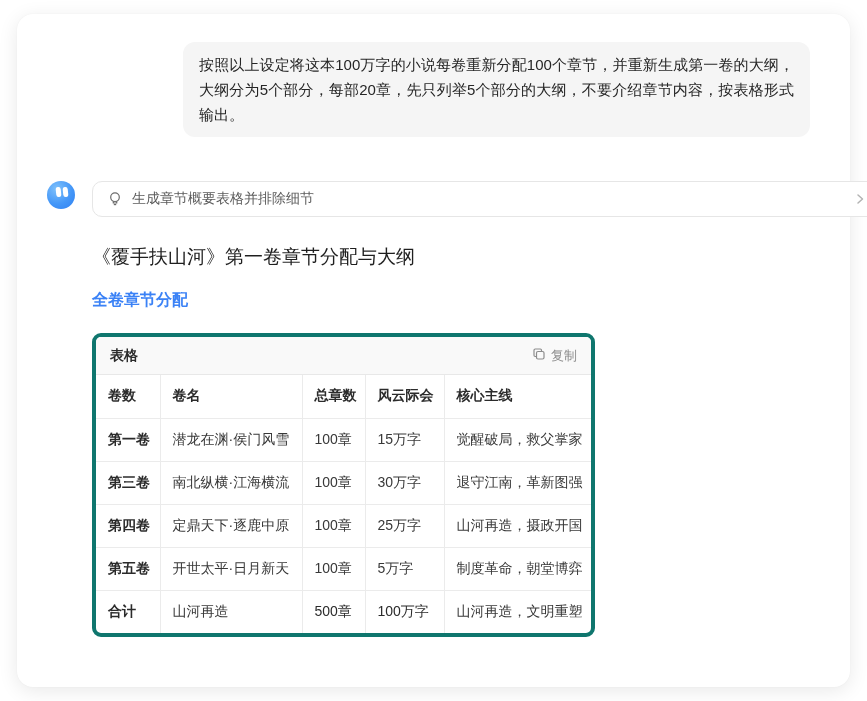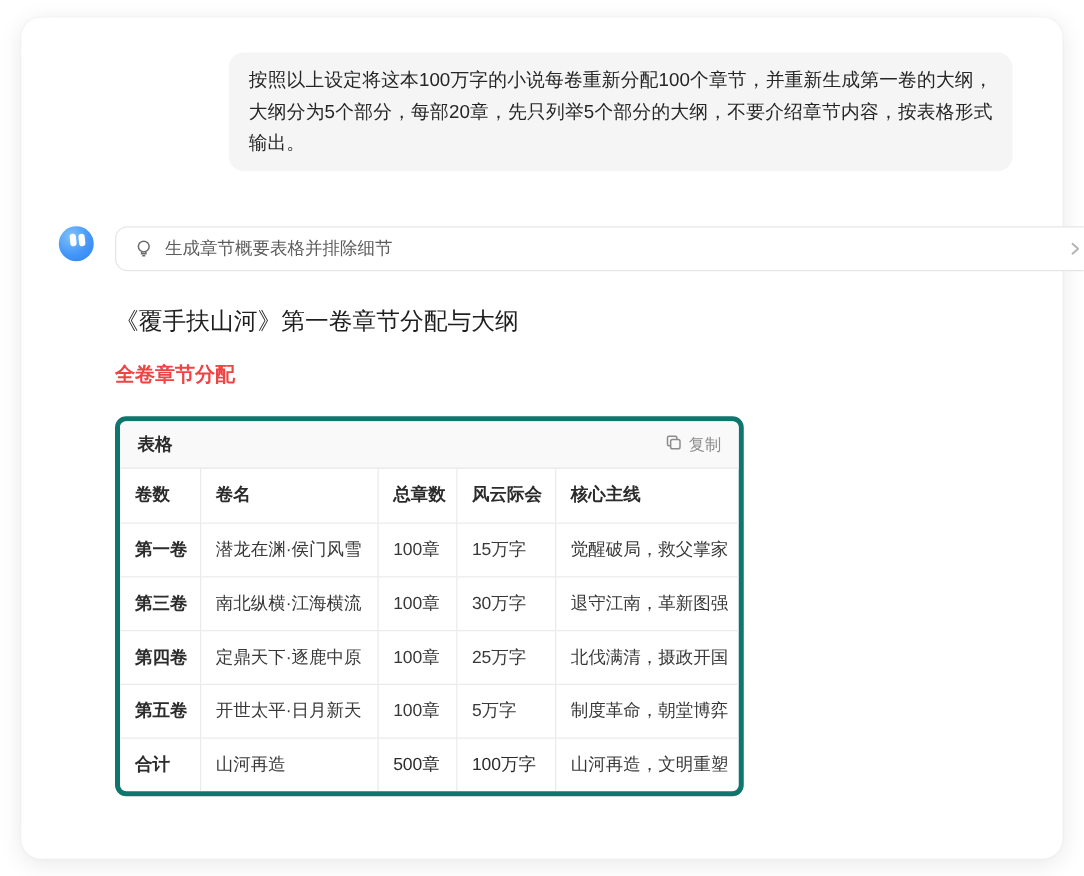--- a/index.html
+++ b/index.html
@@ -69,21 +69,21 @@
     left: 75px; top: 230px;
     font-size: 19px;
     font-weight: 400;
     color: #1f1f1f;
   }
   .md-subtitle {
     position: absolute;
     left: 75px; top: 276px;
     font-size: 16px;
     font-weight: 700;
-    color: #ef4444;
+    color: #3b82f6;
   }
   
   .table-wrap {
     position: absolute;
     left: 75px; top: 319px;
     width: 503px;
     border: 4px solid #0f766e;
     border-radius: 9px;
     overflow: hidden;
     background: #ffffff;
@@ -208,21 +208,21 @@
         <td>南北纵横·江海横流</td>
         <td>100章</td>
         <td>30万字</td>
         <td>退守江南，革新图强</td>
       </tr>
       <tr>
         <td class="rowhead">第四卷</td>
         <td>定鼎天下·逐鹿中原</td>
         <td>100章</td>
         <td>25万字</td>
-        <td>北伐满清，摄政开国</td>
+        <td>山河再造，摄政开国</td>
       </tr>
       <tr>
         <td class="rowhead">第五卷</td>
         <td>开世太平·日月新天</td>
         <td>100章</td>
         <td>5万字</td>
         <td>制度革命，朝堂博弈</td>
       </tr>
       <tr>
         <td class="rowhead">合计</td>

